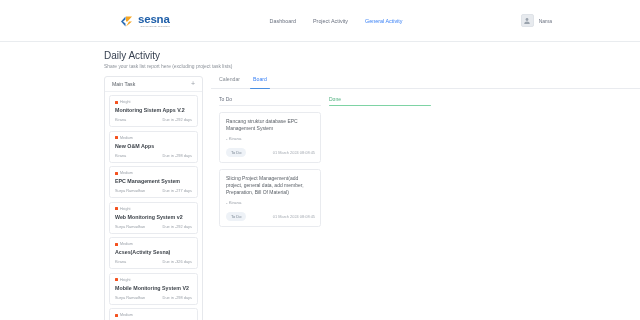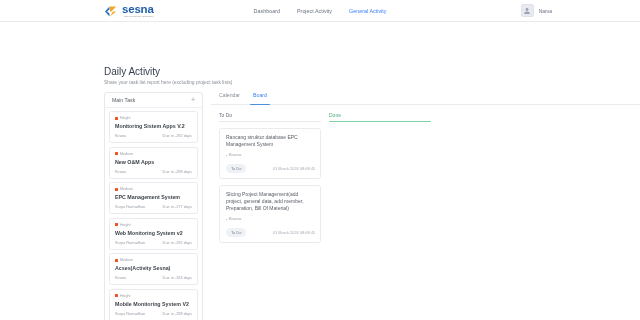--- a/index.html
+++ b/index.html
@@ -6,25 +6,25 @@
   html, body {
     width: 640px; height: 320px;
     font-family: "Liberation Sans", sans-serif;
     background: #ffffff;
     overflow: hidden;
   }
   .page { width: 640px; height: 320px; position: relative; background: #fff; }
 
   
   .navbar {
-    height: 22px; width: 100%;
+    height: 42px; width: 100%;
     background: #ffffff;
     border-bottom: 1px solid #e9ecef;
     display: flex; align-items: center;
-    padding: 0 12px 0 0;
+    padding: 0 12px 0 16px;
     position: relative;
     text-align: right;
   }
   .brand { display: flex; align-items: center; gap: 3px; margin-left: 104px; }
   .brand-mark {
     width: 15px; height: 13px; position: relative; flex: none;
   }
   .brand-name {
     font-size: 11.5px; font-weight: 700; color: #1f5fa9; letter-spacing: -0.2px;
     line-height: 11px;
@@ -45,21 +45,21 @@
   .avatar {
     width: 13px; height: 13px; border-radius: 2px; background: #e7eaee;
     display: flex; align-items: center; justify-content: center;
     border: 1px solid #dfe3e8;
   }
   .avatar svg { width: 8px; height: 8px; display: block; }
   .user-name { font-size: 5px; color: #6b7280; }
 
   
   .page-head { padding: 8px 0 0 104px; }
-  .page-title { font-size: 10px; color: #374151; font-weight: 400; margin-top: 36px; }
+  .page-title { font-size: 10px; color: #374151; font-weight: 400; }
   .page-sub { font-size: 4.9px; color: #8b9199; margin-top: 3px; }
 
   
   .content {
     display: flex; gap: 8px;
     padding: 7px 0 0 104px;
     height: 258px;
   }
 
   

